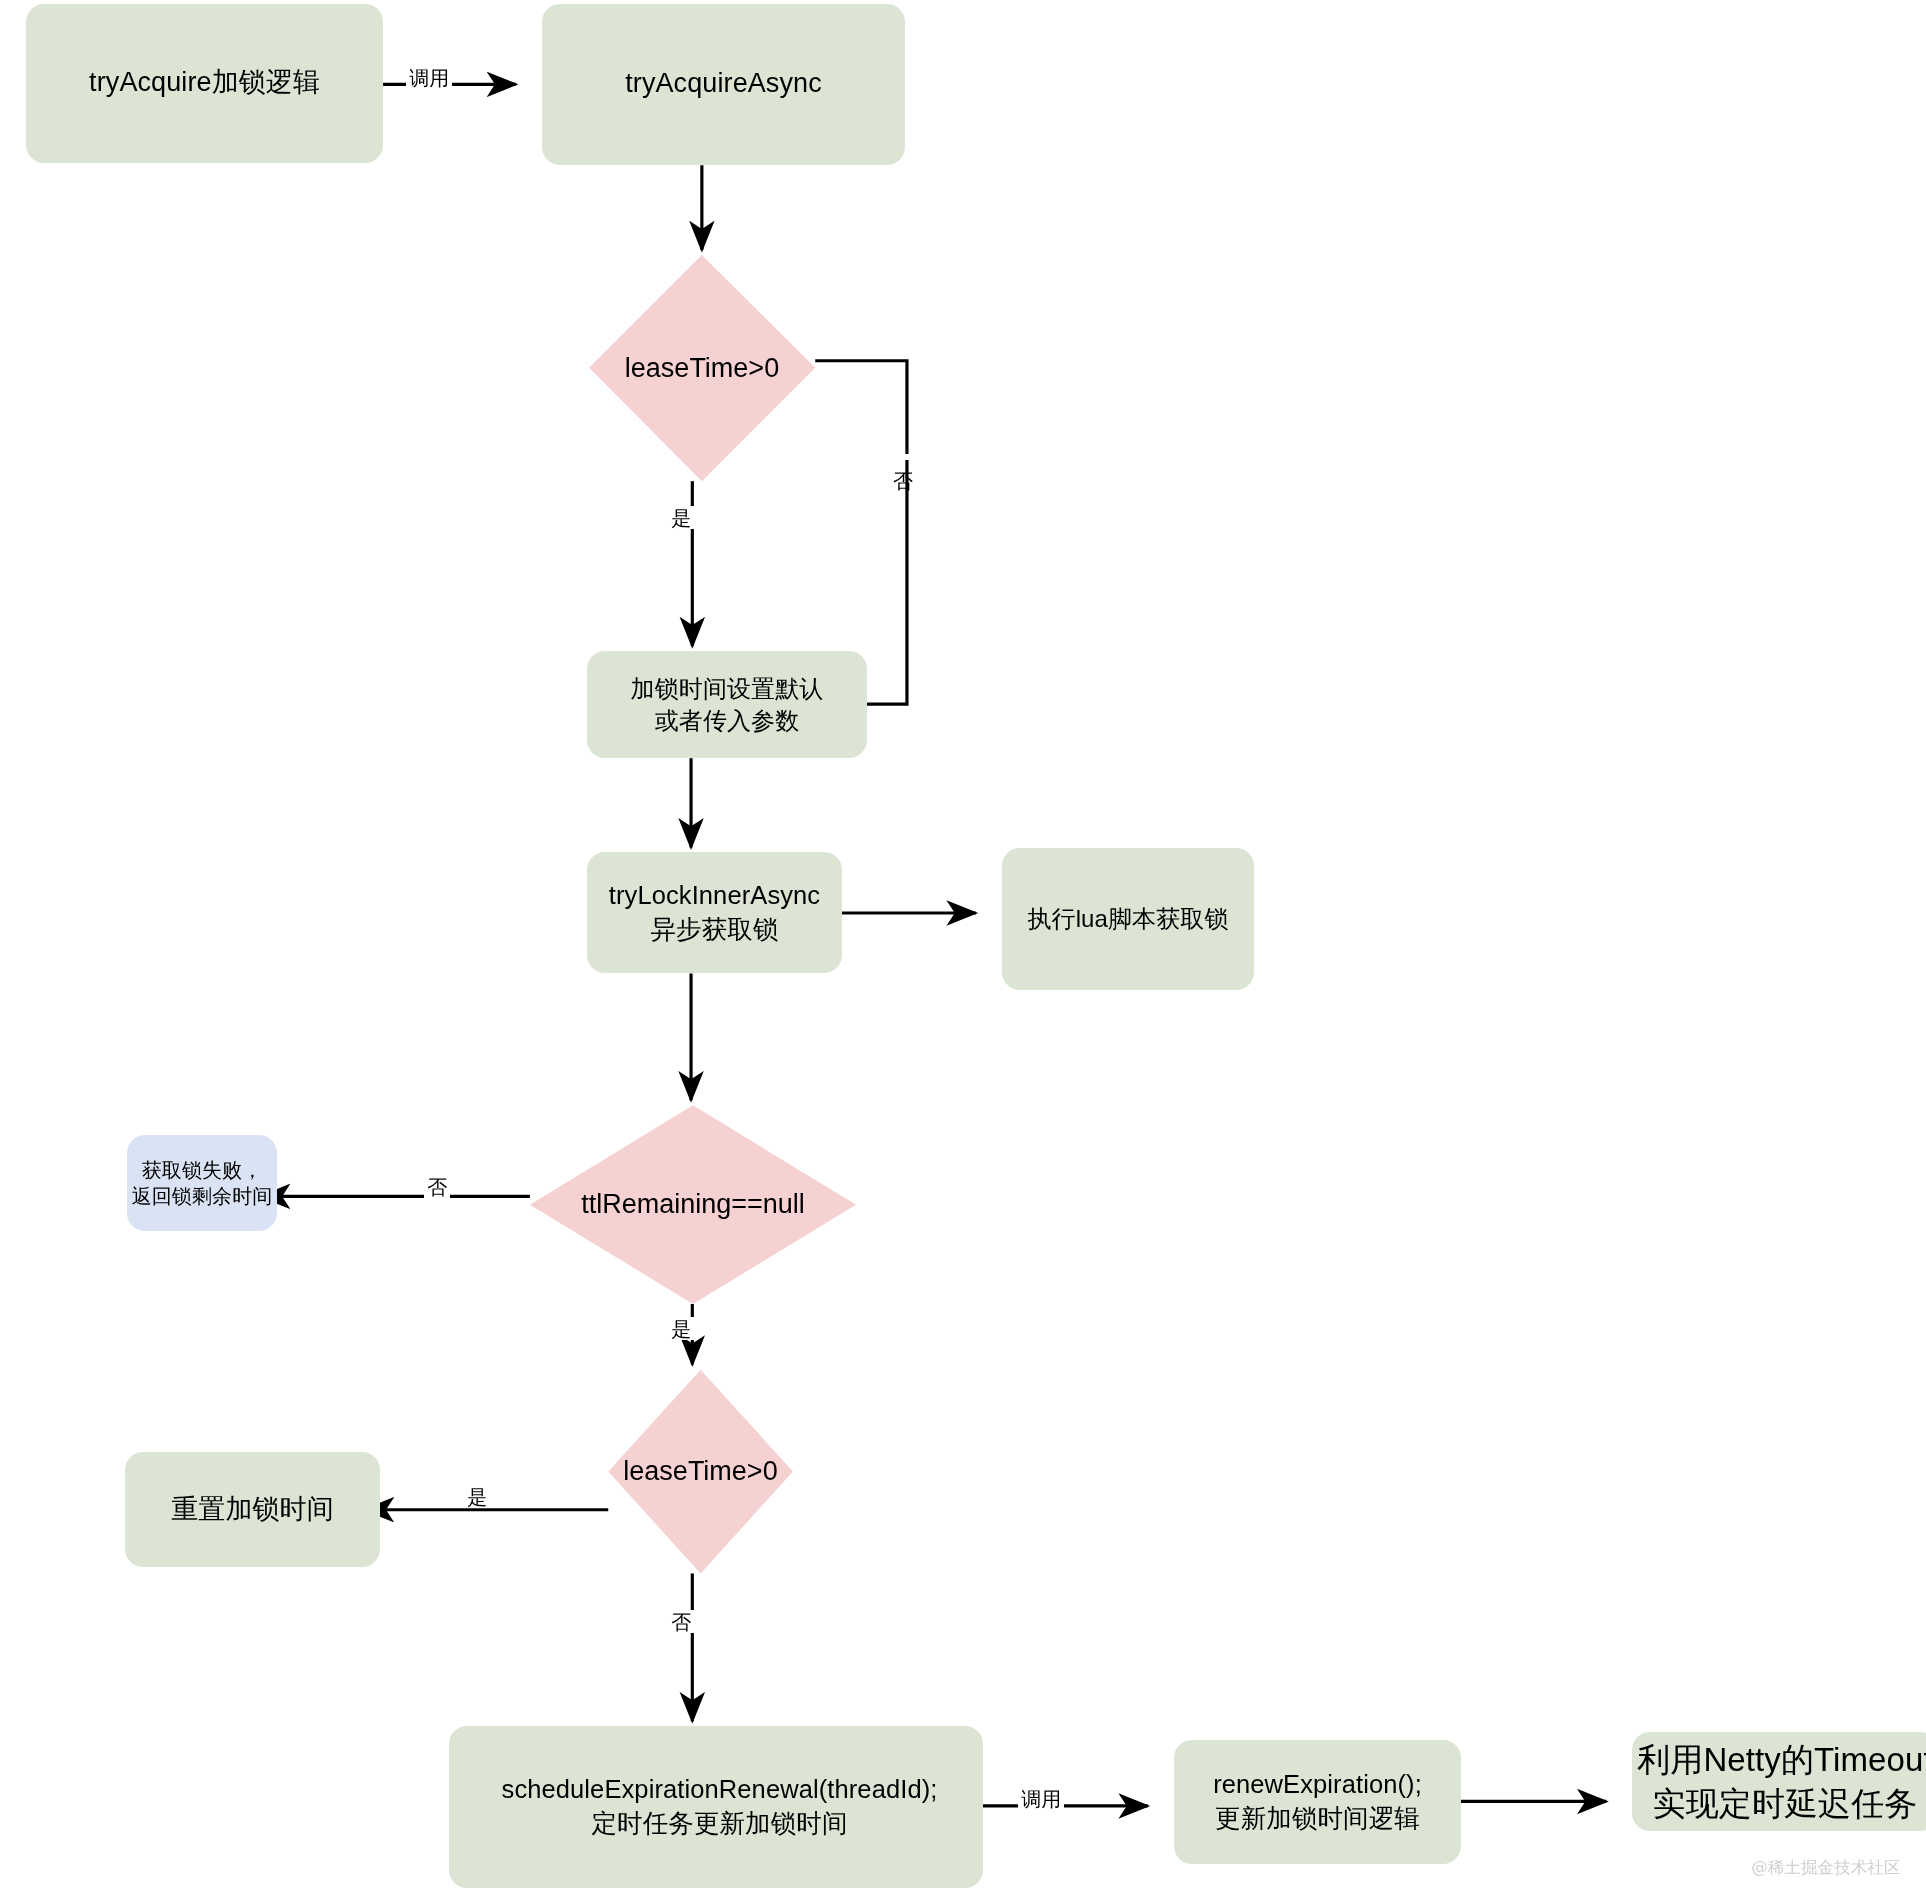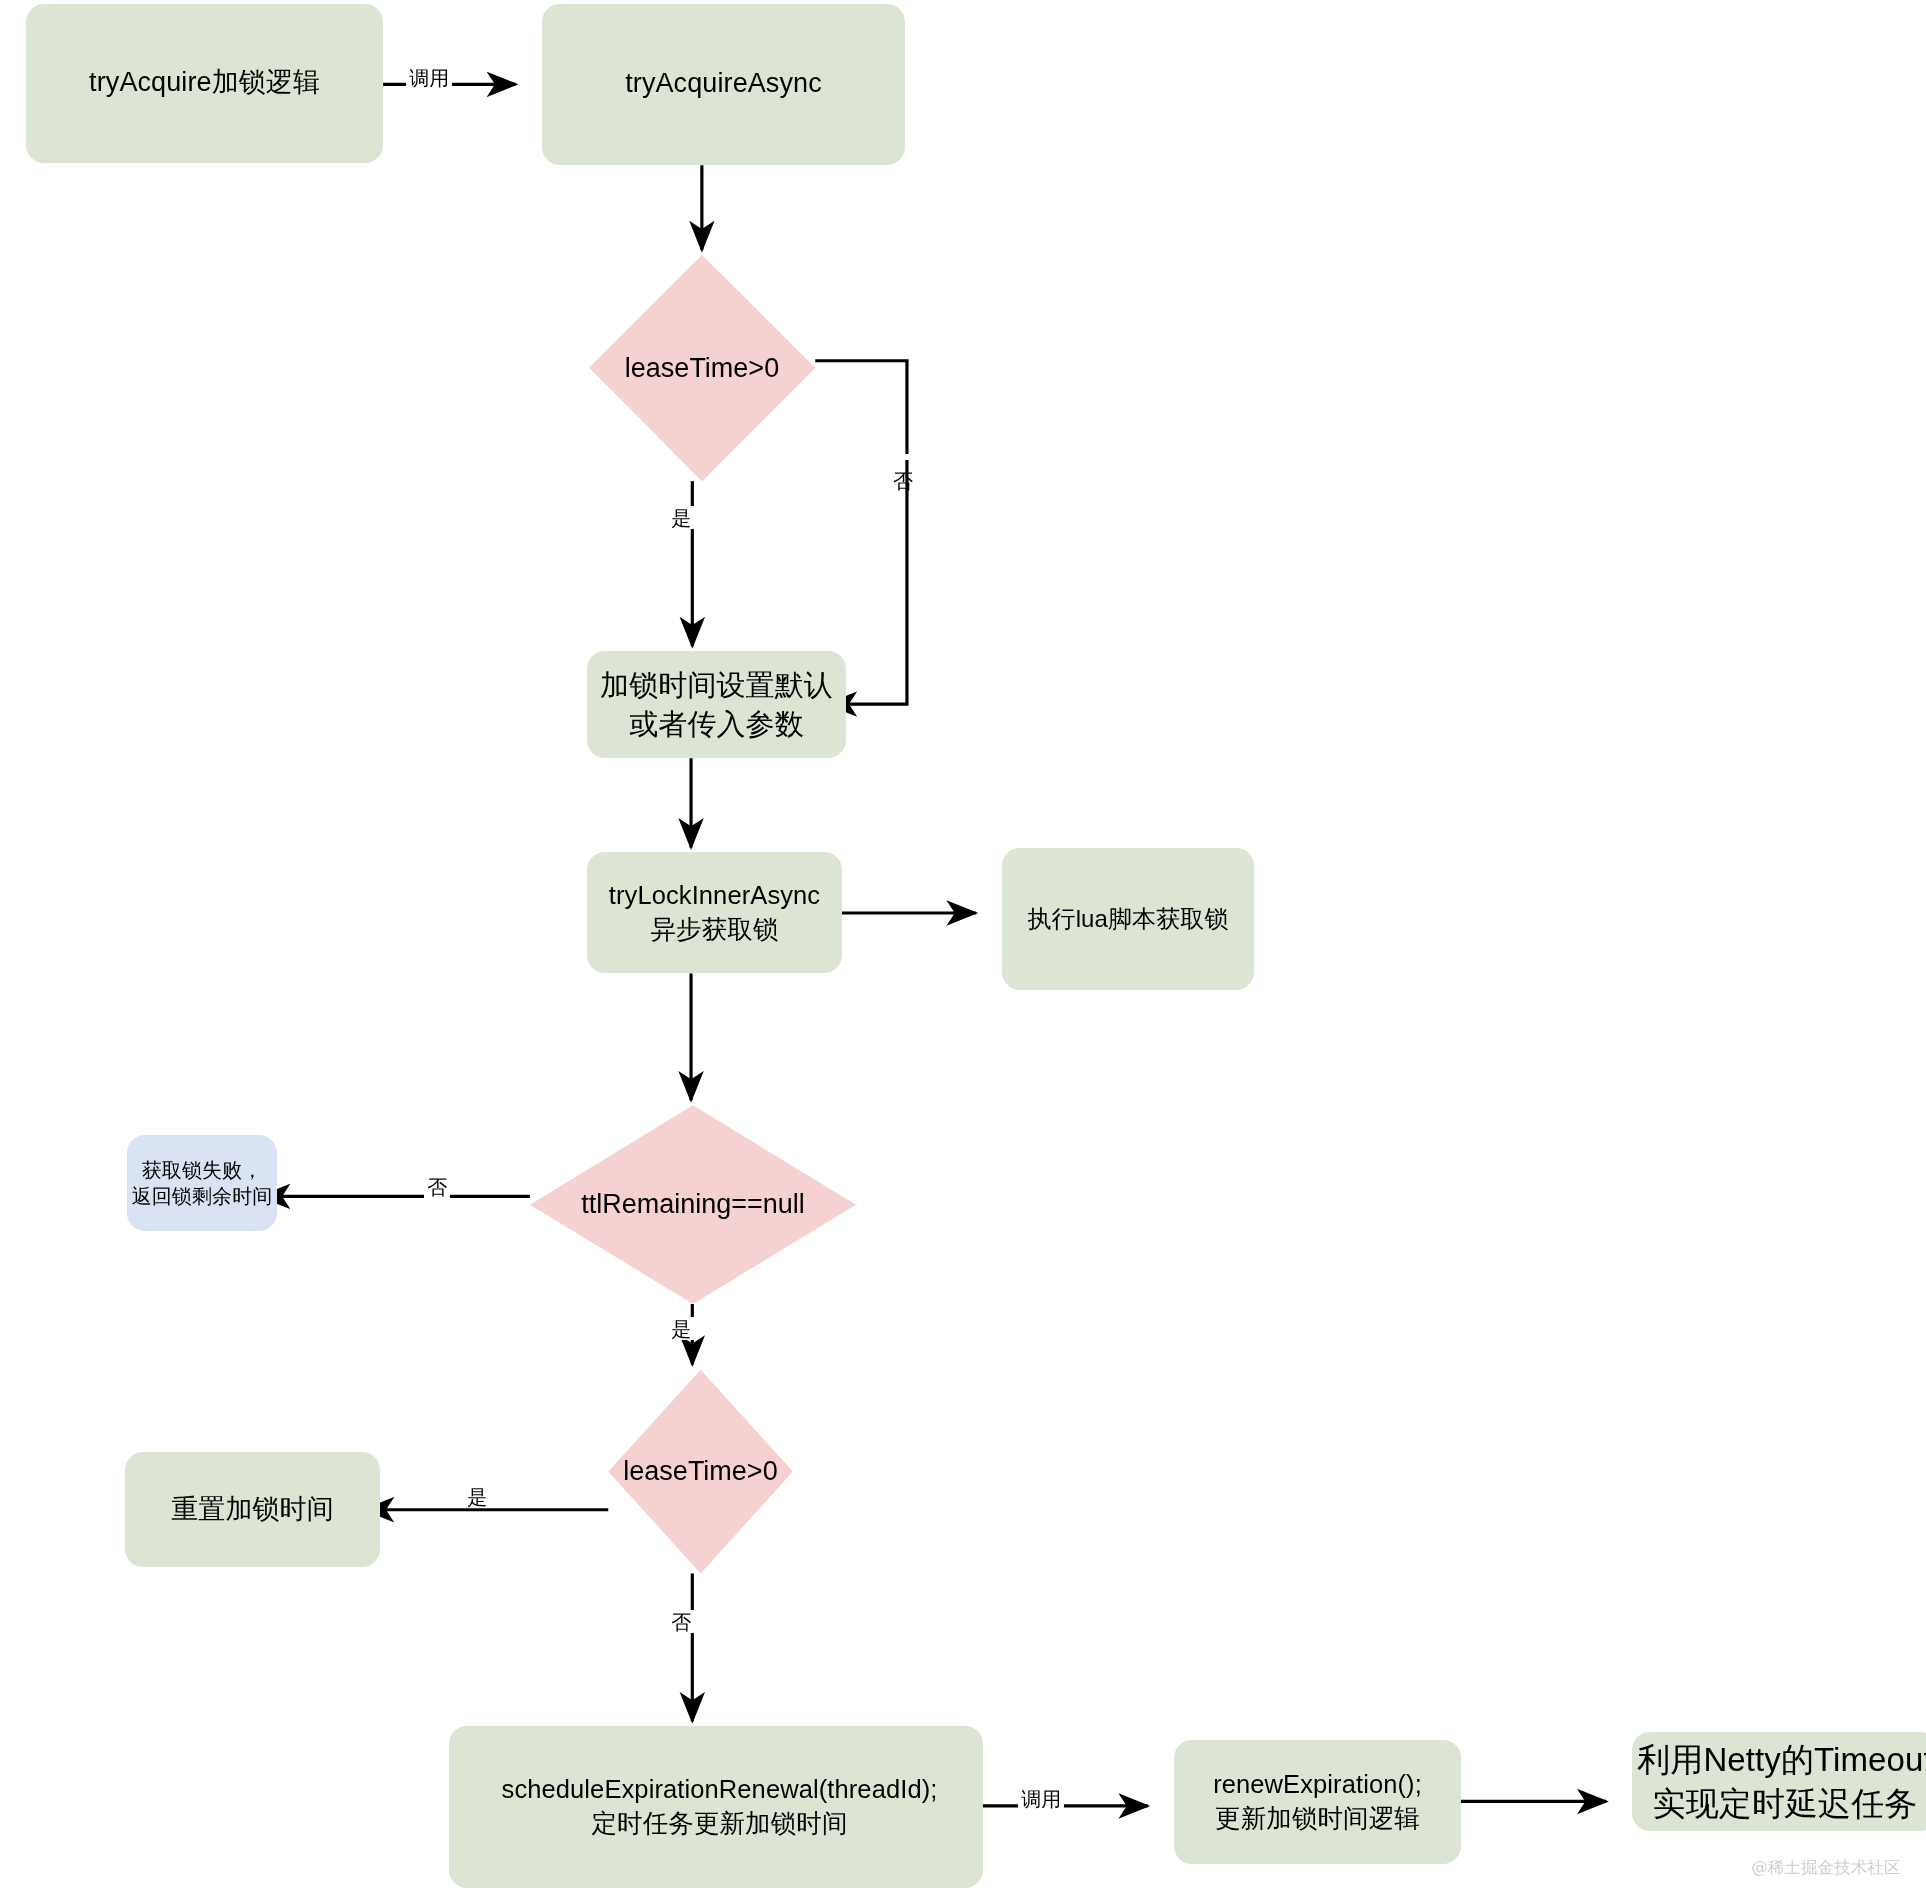--- a/index.html
+++ b/index.html
@@ -127,21 +127,21 @@
       <path d="M2260,2828 L2522,2828" marker-end="url(#arrow)"></path>
     </g>
   </svg>
 
   <div class="node process green" style="left:5.1px; top:3.8px; width:357px; height:159px; font-size:27px;">tryAcquire加锁逻辑</div>
 
   <div class="node process green" style="left:521px; top:3.8px; width:363px; height:161px; font-size:27px;">tryAcquireAsync</div>
 
   <div class="diamond-label" style="left:589px; top:255px; width:226px; height:226px; font-size:27px;">leaseTime&gt;0</div>
 
-  <div class="node process green" style="left:566px; top:651px; width:259px; height:107px; font-size:29px;">加锁时间设置默认
+  <div class="node process green" style="left:566px; top:651px; width:280px; height:107px; font-size:24px;">加锁时间设置默认
 或者传入参数</div>
 
   <div class="node process green" style="left:566px; top:852px; width:255px; height:121px; font-size:25.5px;">tryLockInnerAsync
 异步获取锁</div>
 
   <div class="node process green" style="left:981px; top:848px; width:252px; height:142px; font-size:24px;">执行lua脚本获取锁</div>
 
   <div class="diamond-label" style="left:530px; top:1105px; width:326px; height:199px; font-size:27px;">ttlRemaining==null</div>
 
   <div class="node process blue" style="left:106px; top:1135px; width:150px; height:96px; font-size:20px;">获取锁失败，

